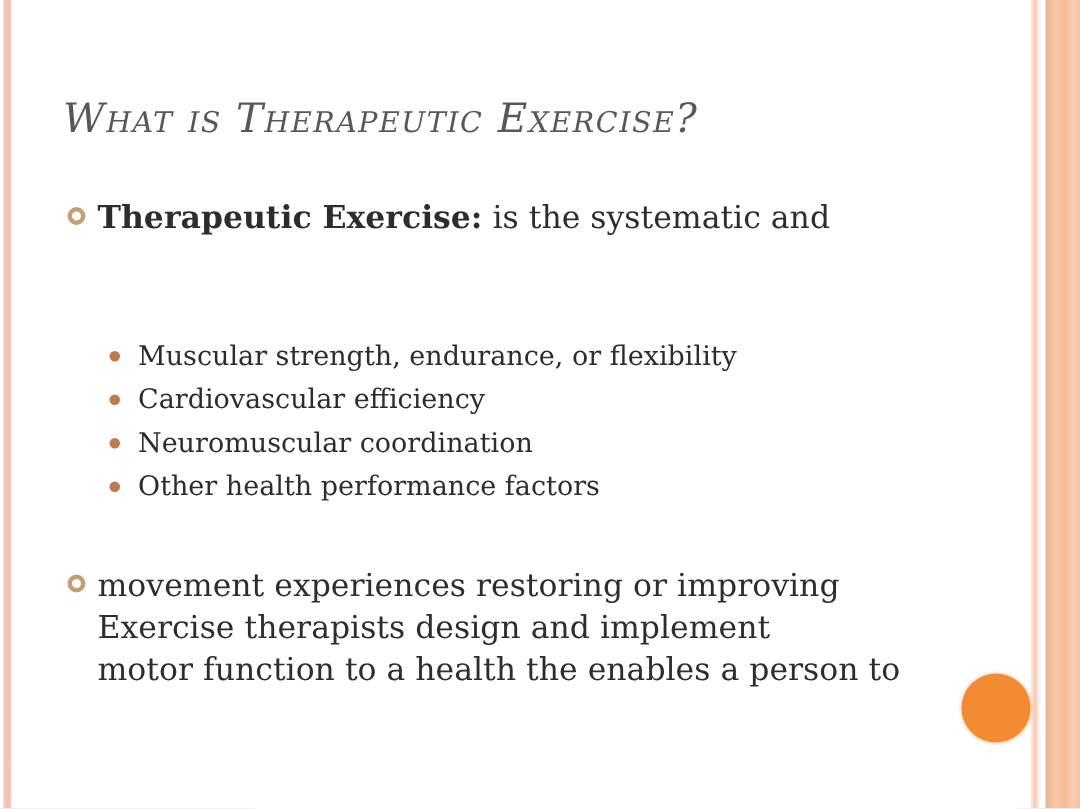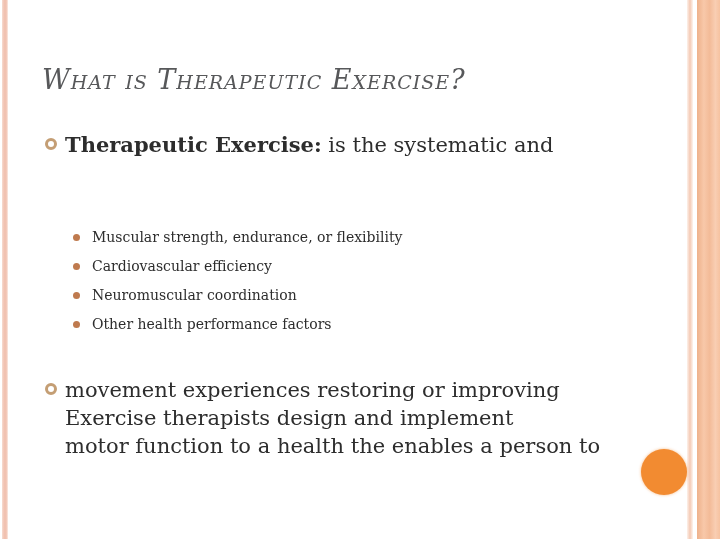--- a/index.html
+++ b/index.html
@@ -73,21 +73,21 @@
   .bullet-1 { top: 131px; width: 580px; line-height: 27px; }
   .bullet-2 { top: 376px; width: 600px; line-height: 28px; }
   .bullet-line { white-space: pre-wrap; }
   .bold { font-weight: 700; }
 
   .sub-list {
     position: absolute;
     left: 92px; top: 223px;
     width: 540px;
     color: var(--body-text, #2d2d2d);
-    font-size: 14px;
+    font-size: 18px;
   }
   .sub-item {
     position: relative;
     line-height: 29px;
     white-space: nowrap;
   }
   .sub-dot {
     position: absolute;
     left: -19px; top: 11px;
     width: 7px; height: 7px;

